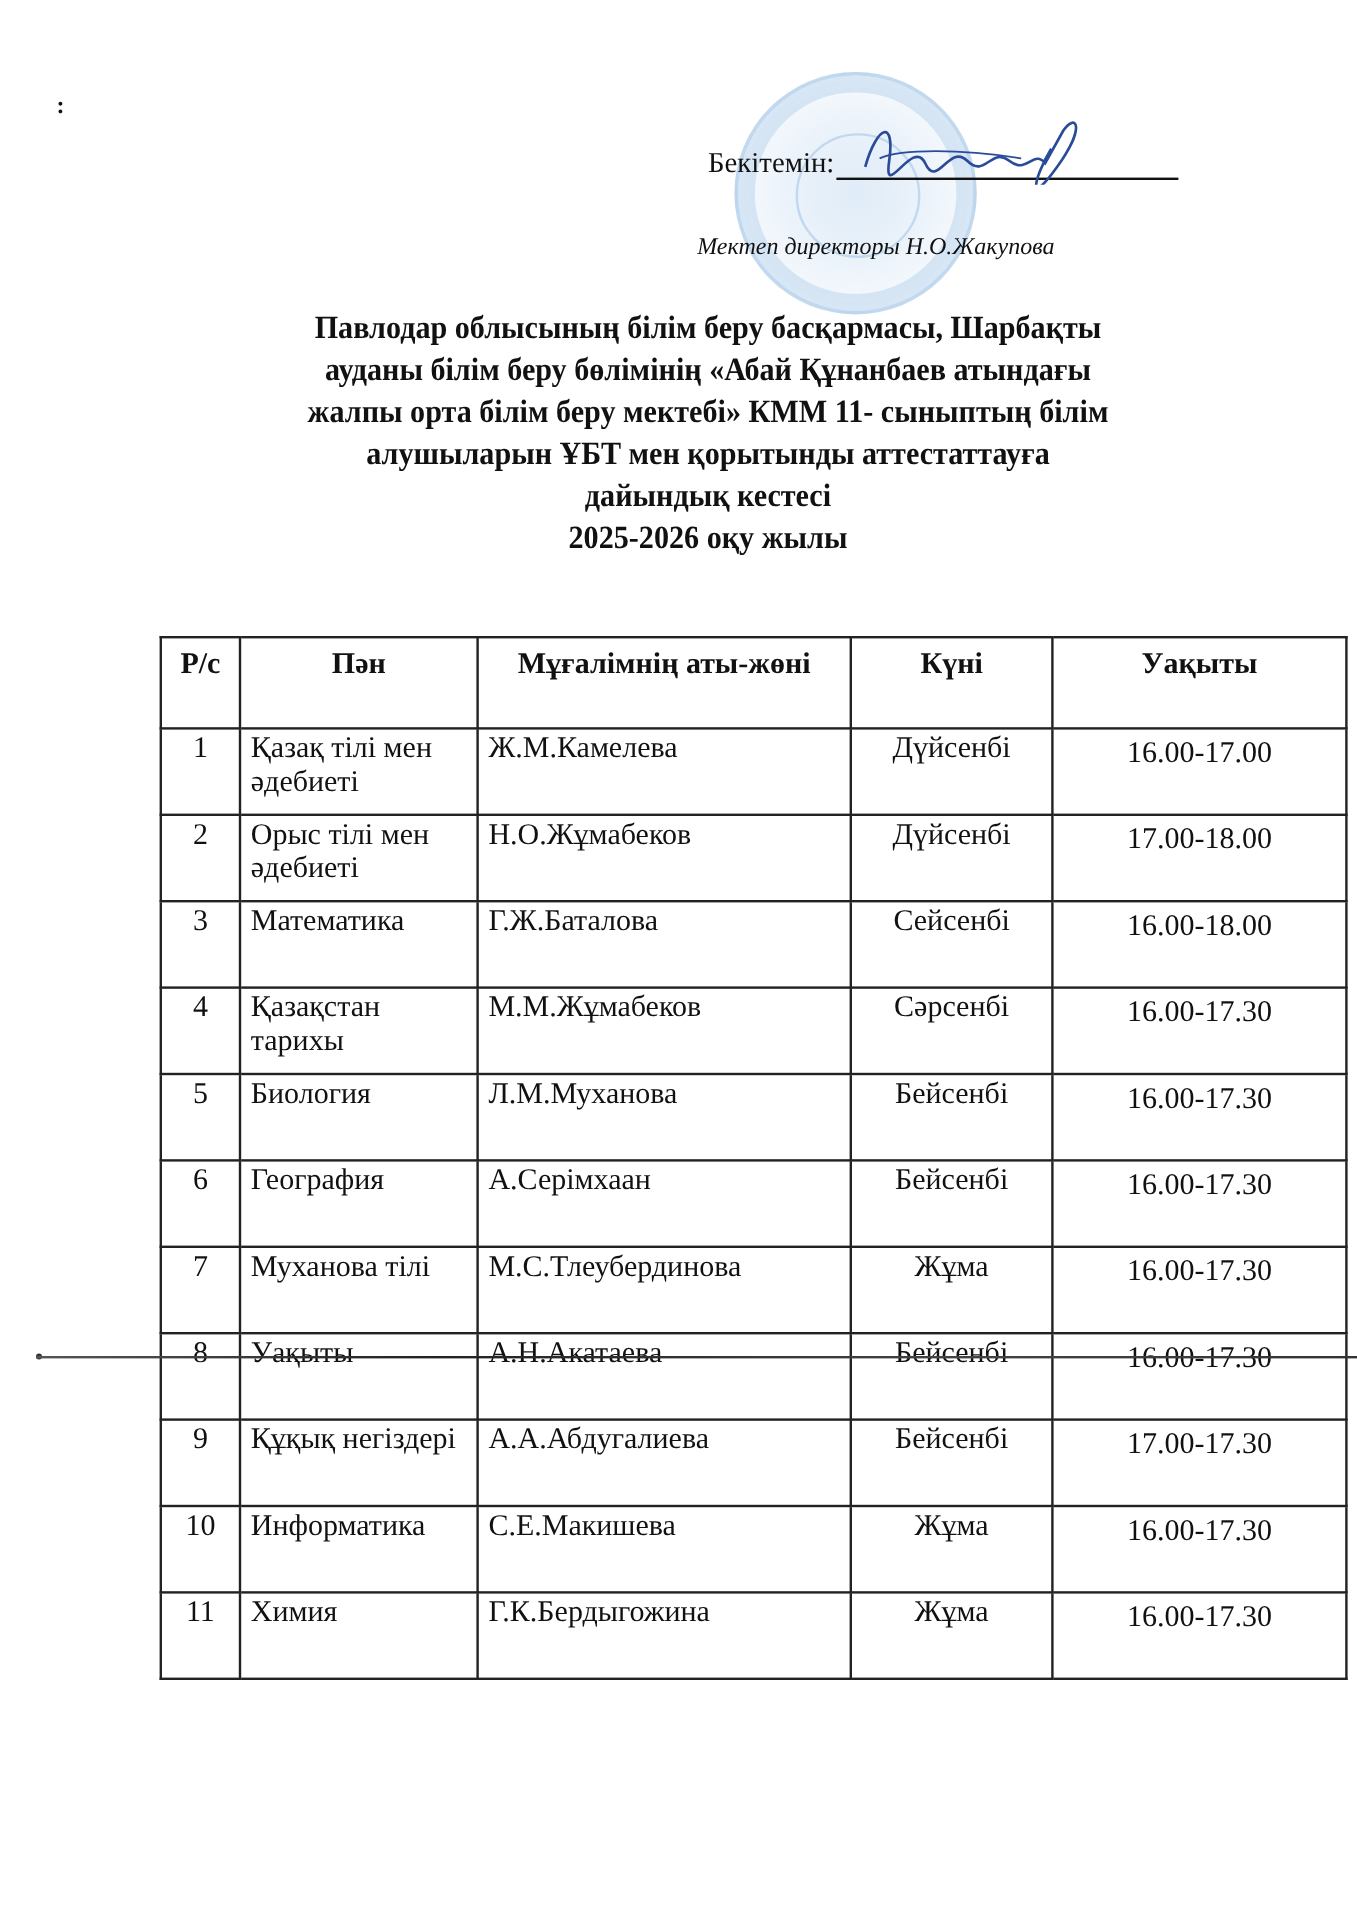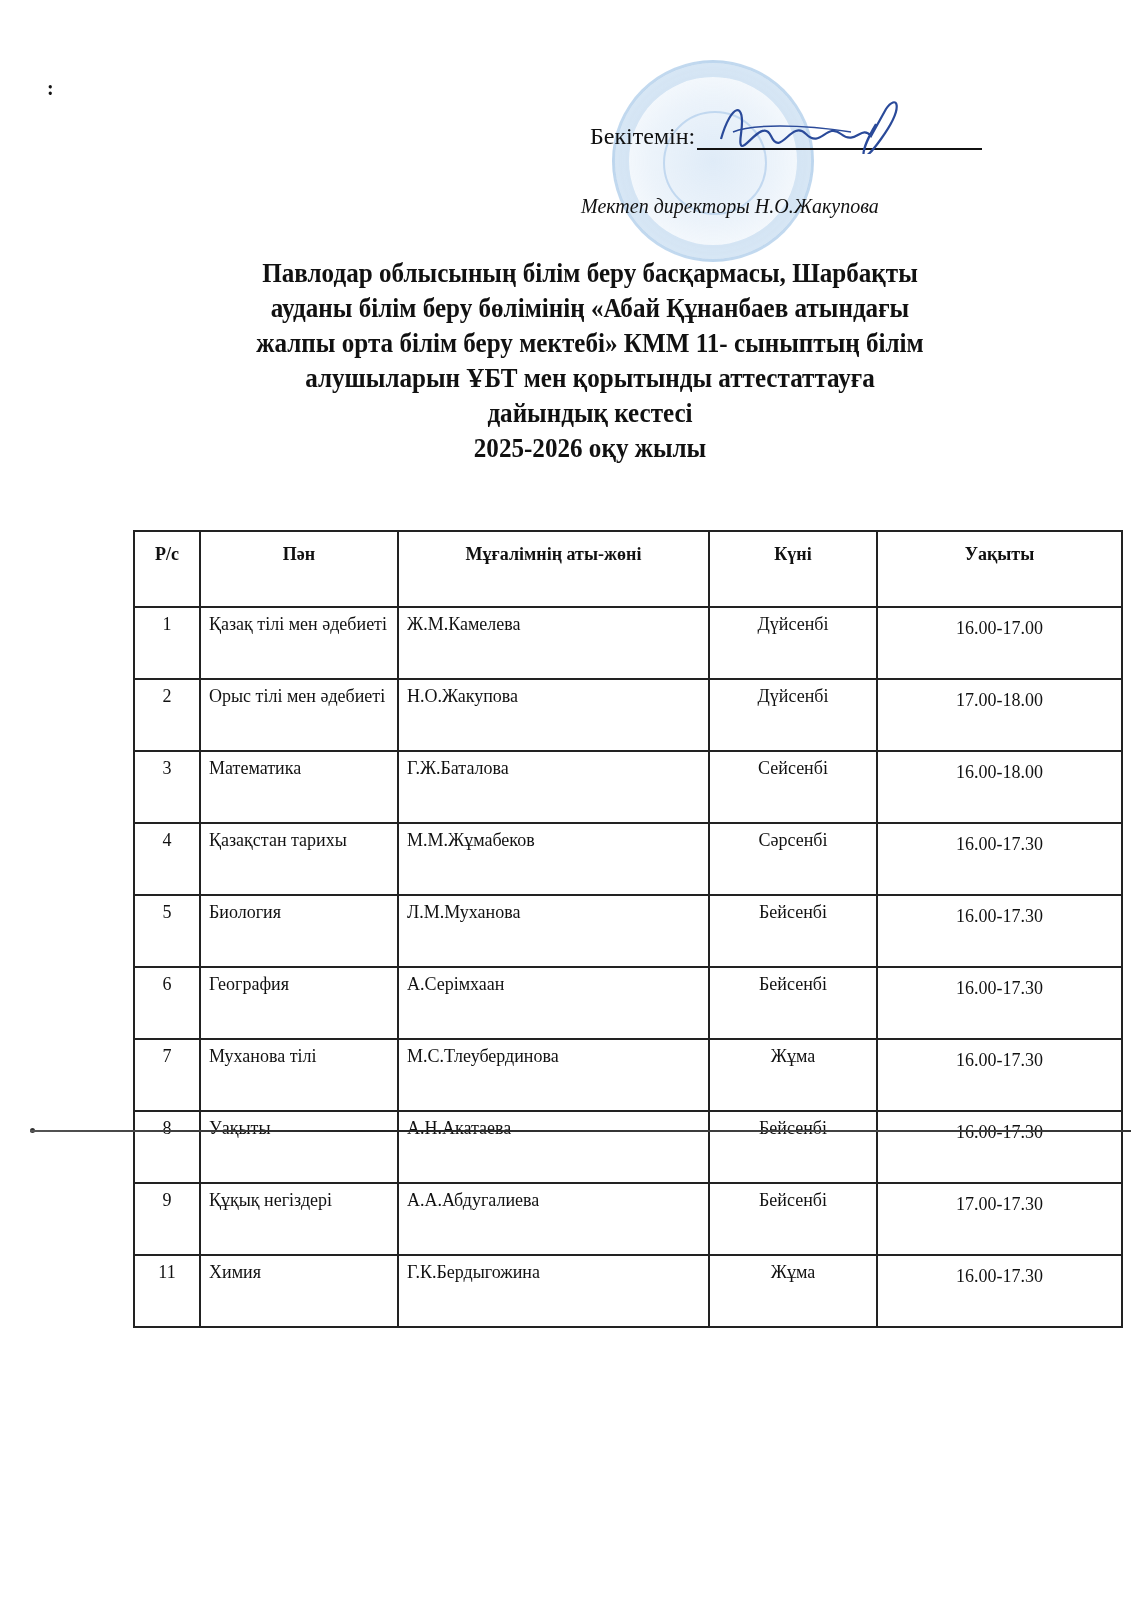--- a/index.html
+++ b/index.html
@@ -25,21 +25,21 @@
   .approve .line { display: inline-block; width: 285px; border-bottom: 2px solid #111; height: 26px; margin-left: 2px; position: relative; }
   .signature { position: absolute; left: 14px; top: -28px; width: 200px; height: 60px; }
   .director { position: absolute; left: 581px; top: 195px; font-size: 20px; font-style: italic; }
   .title {
     position: absolute; left: 130px; top: 256px; width: 920px; text-align: center;
     font-family: "Liberation Serif", "DejaVu Serif", serif; font-weight: bold;
     font-size: 27px; line-height: 35px; transform: scaleX(0.93); transform-origin: center top;
   }
   table.sched {
     position: absolute; left: 133px; top: 530px; width: 990px; border-collapse: collapse;
-    font-size: 18px;
+    font-size: 25px;
     border-radius: 28px;
   }
   table.sched th, table.sched td { border: 2px solid #222; vertical-align: top; padding: 2px 8px; line-height: 28px; }
   table.sched th { font-weight: bold; text-align: center; height: 64px; padding-top: 8px; }
   table.sched td.num { text-align: center; width: 48px; }
   table.sched td.subj { width: 180px; }
   table.sched td.teacher { width: 293px; }
   table.sched td.day { width: 150px; text-align: center; }
   table.sched td.time { padding-top: 6px; text-align: center; }
   table.sched tr.row td { height: 62px; }
@@ -93,21 +93,21 @@
     <tr class="row">
       <td class="num">1</td>
       <td class="subj">Қазақ тілі мен әдебиеті</td>
       <td class="teacher">Ж.М.Камелева</td>
       <td class="day">Дүйсенбі</td>
       <td class="time">16.00-17.00</td>
     </tr>
     <tr class="row">
       <td class="num">2</td>
       <td class="subj">Орыс тілі мен әдебиеті</td>
-      <td class="teacher">Н.О.Жакупова</td>
+      <td class="teacher">Н.О.Жұмабеков</td>
       <td class="day">Дүйсенбі</td>
       <td class="time">17.00-18.00</td>
     </tr>
     <tr class="row">
       <td class="num">3</td>
       <td class="subj">Математика</td>
       <td class="teacher">Г.Ж.Баталова</td>
       <td class="day">Сейсенбі</td>
       <td class="time">16.00-18.00</td>
     </tr>
@@ -147,20 +147,27 @@
       <td class="time">16.00-17.30</td>
     </tr>
     <tr class="row">
       <td class="num">9</td>
       <td class="subj">Құқық негіздері</td>
       <td class="teacher">А.А.Абдугалиева</td>
       <td class="day">Бейсенбі</td>
       <td class="time">17.00-17.30</td>
     </tr>
     <tr class="row">
+      <td class="num">10</td>
+      <td class="subj">Информатика</td>
+      <td class="teacher">С.Е.Макишева</td>
+      <td class="day">Жұма</td>
+      <td class="time">16.00-17.30</td>
+    </tr>
+    <tr class="row">
       <td class="num">11</td>
       <td class="subj">Химия</td>
       <td class="teacher">Г.К.Бердыгожина</td>
       <td class="day">Жұма</td>
       <td class="time">16.00-17.30</td>
     </tr>
   </tbody>
 </table>
 
 <div class="scan-dot"></div>

